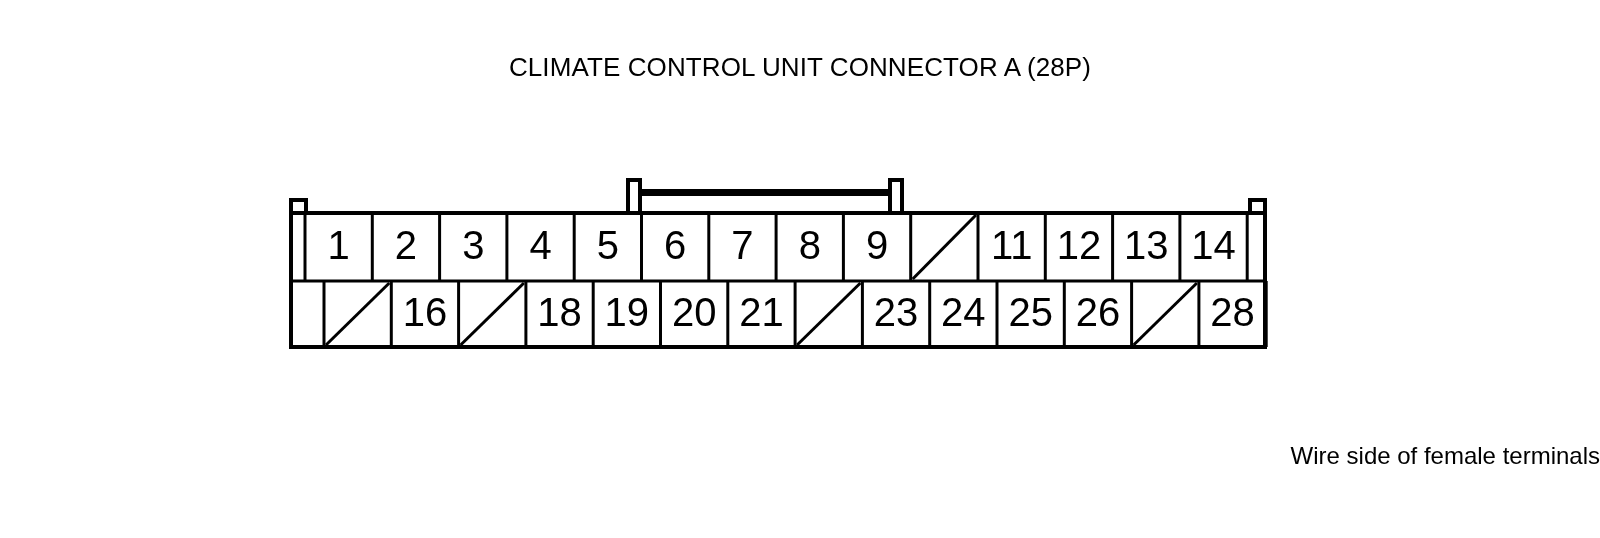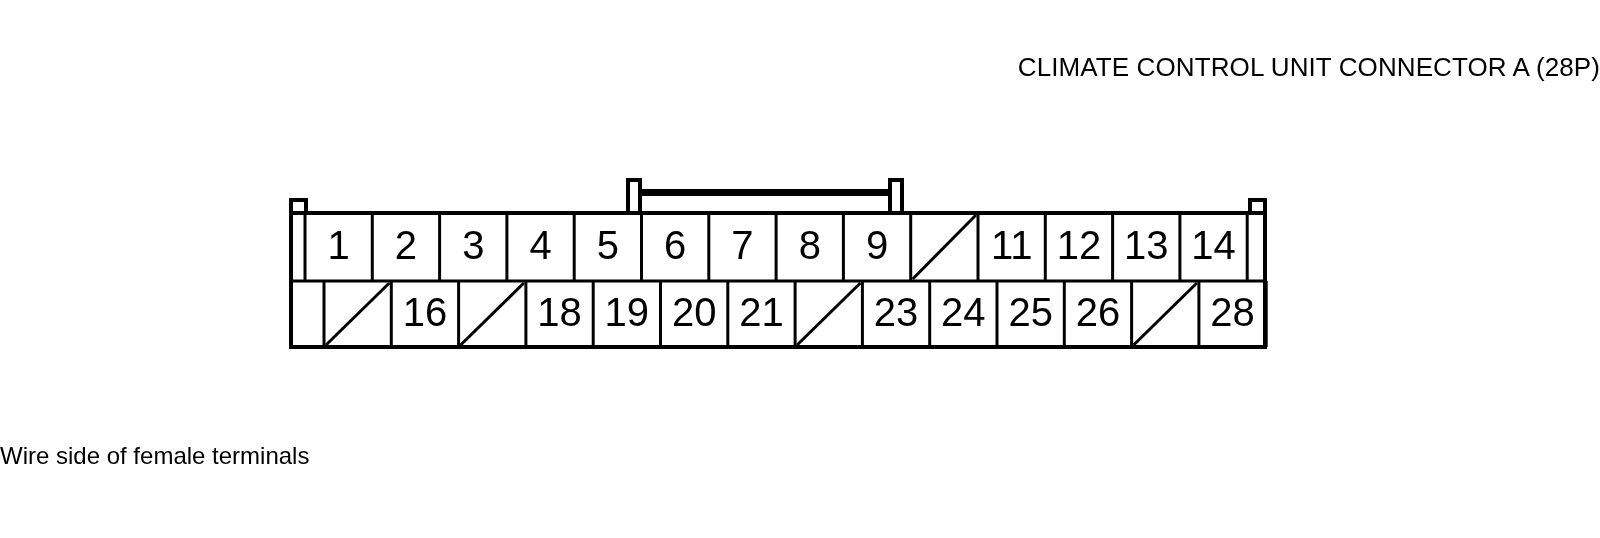--- a/index.html
+++ b/index.html
@@ -18,33 +18,33 @@
     position: relative;
     width: 1600px;
     height: 538px;
     background: #ffffff;
   }
   #title {
     position: absolute;
     left: 0;
     top: 52px;
     width: 1600px;
-    text-align: right;
+    text-align: center;
     font-size: 26px;
     font-weight: 400;
     letter-spacing: 0.1px;
     color: #000000;
     white-space: nowrap;
   }
   #caption {
     position: absolute;
     left: 0;
     top: 442px;
     width: 1600px;
-    text-align: left;
+    text-align: right;
     font-size: 24px;
     font-weight: 400;
     color: #000000;
     white-space: nowrap;
   }
   #connector-wrap {
     position: absolute;
     left: 0;
     top: 0;
     width: 1600px;

